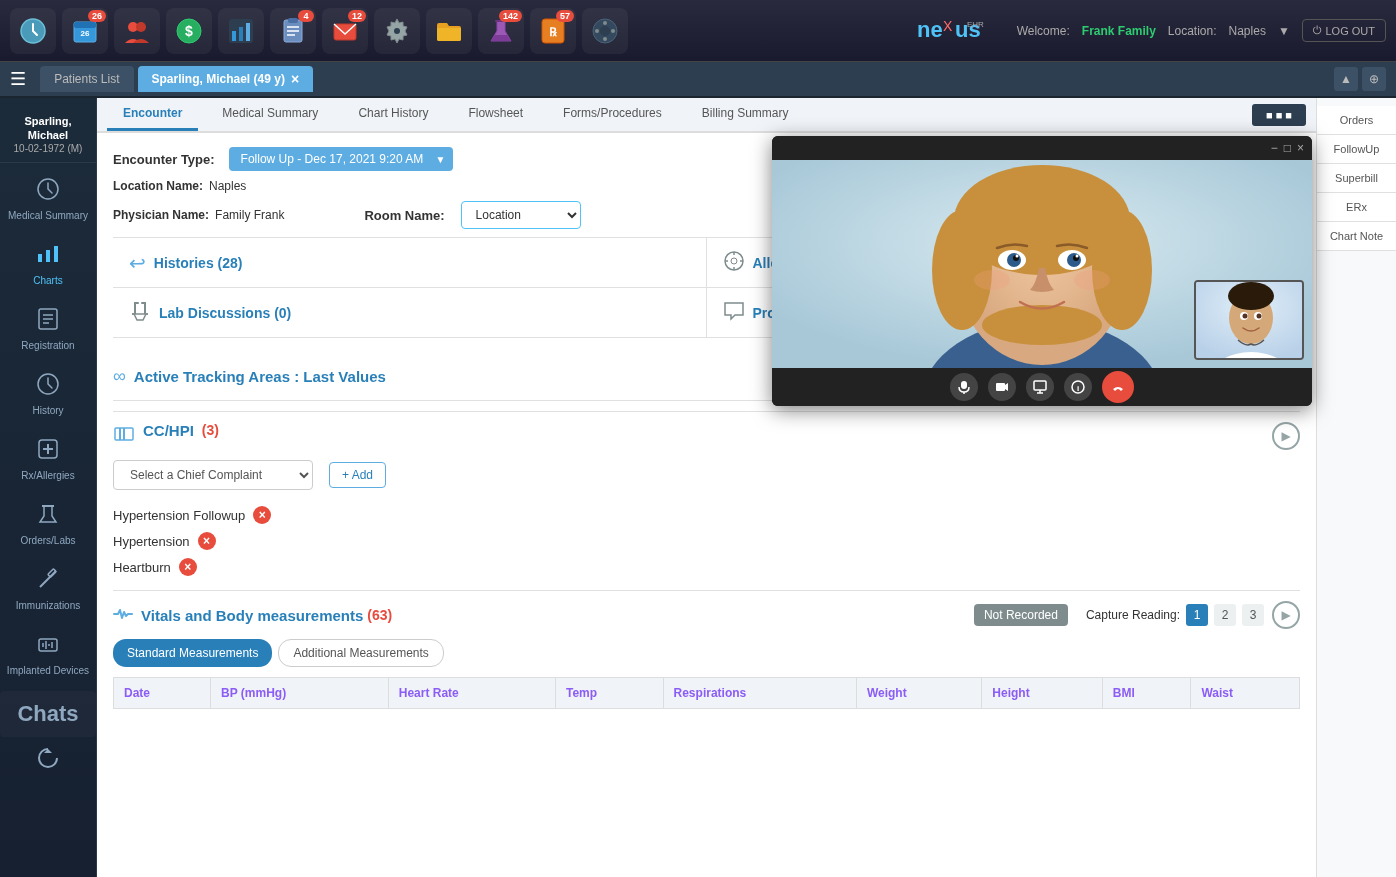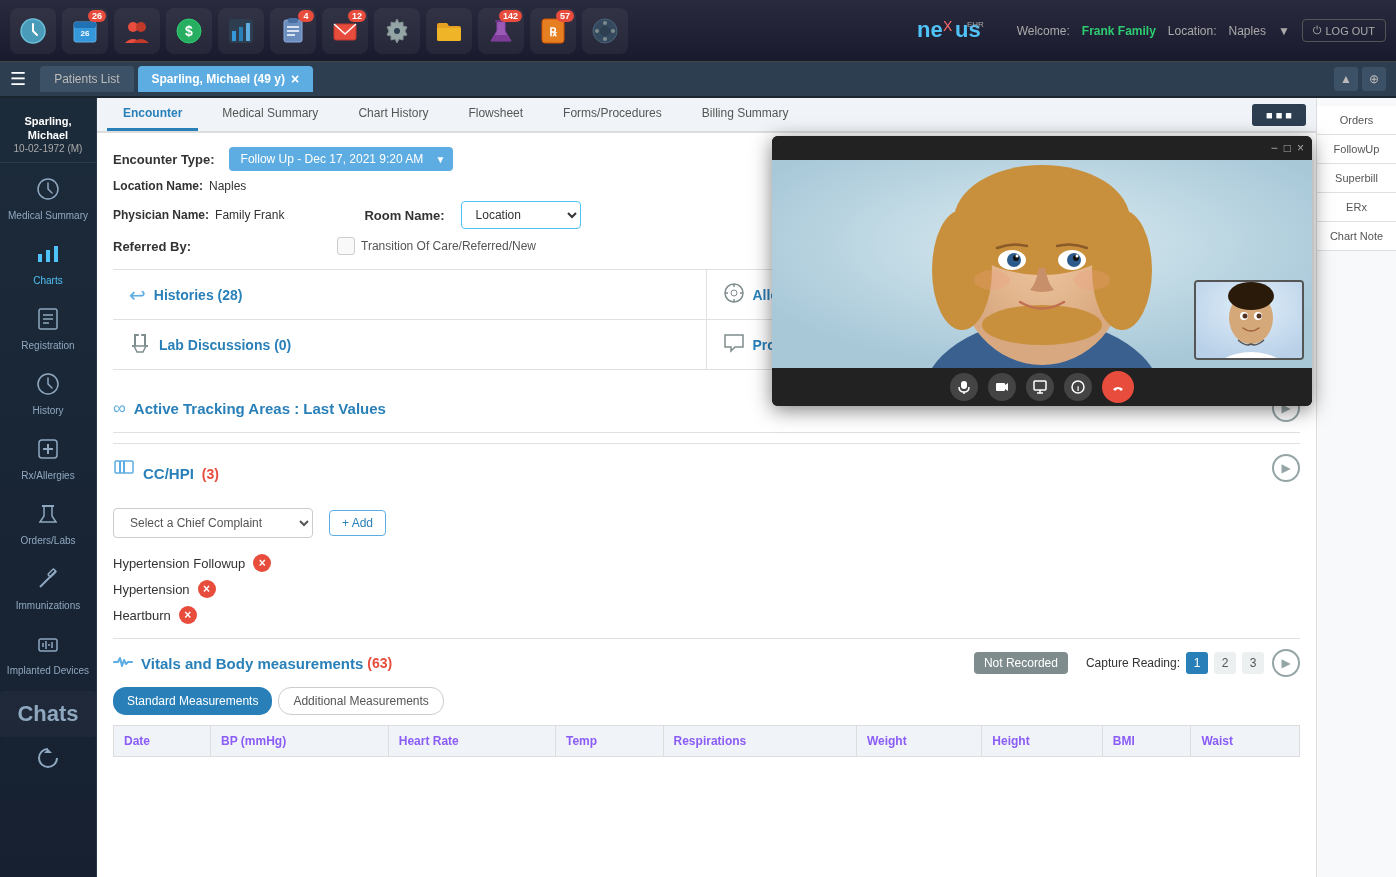--- a/index.html
+++ b/index.html
@@ -839,27 +839,20 @@
         <div class="room-row" style="margin-left: 80px;">
           <span class="encounter-label">Room Name:</span>
           <div style="position:relative; display:inline-block;">
             <select class="room-dropdown">
               <option>Location</option>
             </select>
           </div>
         </div>
       </div>
 
-      <div class="referred-row">
-        <span class="encounter-label">Referred By:</span>
-        <div class="checkbox-area" style="margin-left: 140px;">
-          <div class="check-box"></div>
-          <span style="font-size:12px; color:#555;">Transition Of Care/Referred/New</span>
-        </div>
-      </div>
 
       <div class="sections-grid">
         <div class="section-cell">
           <span style="font-size:20px; color:#5dade2;">↩</span>
           <a class="section-link">Histories (28)</a>
         </div>
         <div class="section-cell">
           <span>
             <svg width="22" height="22" viewBox="0 0 22 22">
                 <circle cx="11" cy="11" r="9" fill="none" stroke="#7f8c8d" stroke-width="1.5"></circle>
@@ -895,21 +888,21 @@
         </div>
       </div>
 
       <div style="display:flex; align-items:center; padding: 10px 0; border-bottom: 1px solid #e0e0e0; margin-bottom:10px;">
         <span style="font-size:18px; color:#5dade2; margin-right:8px;">∞</span>
         <span class="section-header-title">Active Tracking Areas : Last Values</span>
         <div class="play-btn">▶</div>
       </div>
 
       <div class="cc-hpi-section">
-        <div class="cc-hpi-header" style="display:flex; align-items:flex-end; gap:8px; margin-bottom:26px;">
+        <div class="cc-hpi-header" style="display:flex; align-items:flex-start; gap:8px; margin-bottom:10px;">
           <span style="font-size:18px; color:#5dade2;">
             <svg width="22" height="22" viewBox="0 0 22 22">
                 <rect x="2" y="6" width="18" height="12" rx="1" fill="none" stroke="#5dade2" stroke-width="1.5"></rect>
                 <rect x="6" y="6" width="2" height="12" fill="#5dade2"></rect>
                 <rect x="10" y="6" width="2" height="12" fill="#5dade2"></rect>
               </svg>
           </span>
           <span class="section-header-title">CC/HPI</span>
           <span style="color:#e74c3c; font-size:14px; font-weight:bold;">(3)</span>
           <div class="play-btn" style="margin-left:auto;">▶</div>

